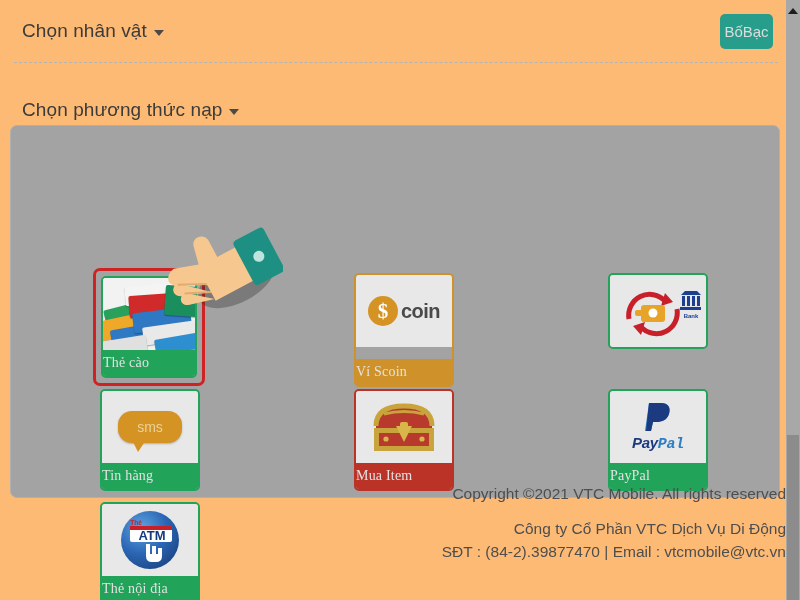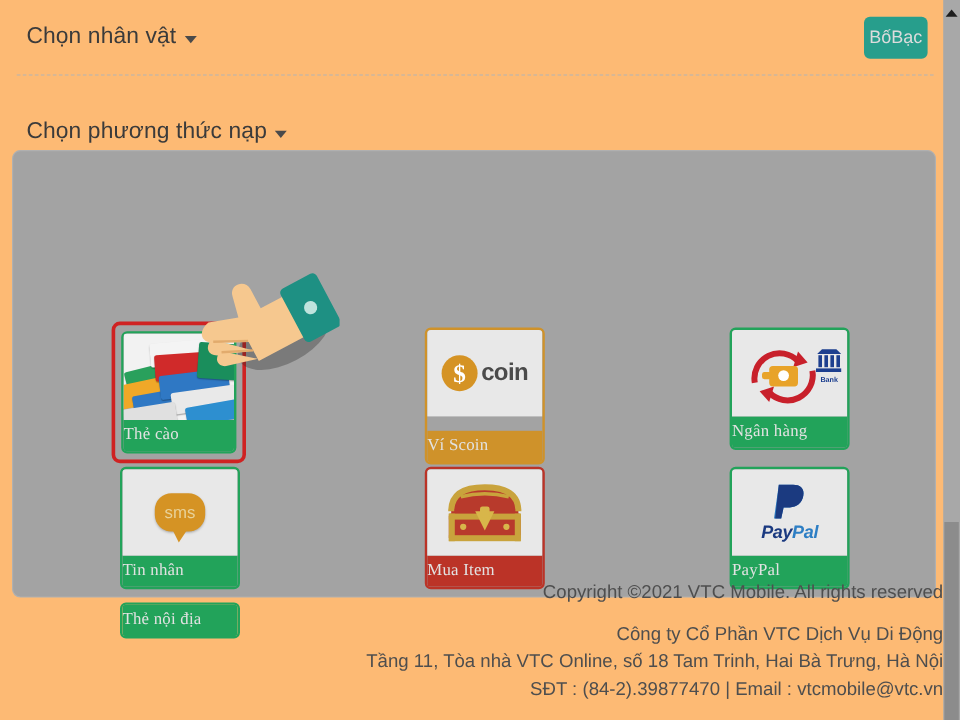--- a/index.html
+++ b/index.html
@@ -149,37 +149,37 @@
     width: 30px; height: 30px; border-radius: 50%;
     background: #d59324;
     display: flex; align-items: center; justify-content: center;
     color: #fff; font-size: 21px; font-weight: bold;
     font-family: "Liberation Serif", serif;
   }
   .scoin-text { font-size: 20px; font-weight: bold; color: #4a4a4a; letter-spacing: -.5px; }
 
   
   .sms-bubble {
-    width: 42px; height: 32px;
+    width: 64px; height: 32px;
     background: #d59324; border-radius: 14px;
     display: flex; align-items: center; justify-content: center;
     color: #e8d29a; font-size: 14px; position: relative;
     box-shadow: 0 1px 2px rgba(0,0,0,.25);
   }
   .sms-bubble::after {
     content: ""; position: absolute; bottom: -9px; left: 14px;
     border-left: 6px solid transparent;
     border-right: 8px solid transparent;
     border-top: 12px solid #d59324;
   }
 
   
   .pp-text { font-size: 15px; font-weight: bold; font-style: italic; color: #1b3a80; letter-spacing: -.3px; }
   .pp-text b { color: #1b3a80; }
-  .pp-text span { color: #2d7ec4; }
+  .pp-text span { color: #2d7ec4; font-family: Liberation Mono, monospace; }
 
   
   .atm-ball {
     width: 58px; height: 58px; border-radius: 50%;
     background: radial-gradient(circle at 35% 30%, #5fa3e0 0%, #2c67b5 45%, #13356e 100%);
     display: flex; align-items: center; justify-content: center;
     position: relative; overflow: hidden;
   }
 
   
@@ -309,30 +309,29 @@
                 <polygon points="70,12 82,12 86,16 66,16"></polygon>
                 <rect x="67" y="17" width="3" height="10"></rect>
                 <rect x="72" y="17" width="3" height="10"></rect>
                 <rect x="77" y="17" width="3" height="10"></rect>
                 <rect x="82" y="17" width="3" height="10"></rect>
                 <rect x="65" y="28" width="22" height="3"></rect>
               </g>
               <text x="76" y="39" font-size="6" font-family="Liberation Sans, sans-serif" font-weight="bold" fill="#1d3f8f" text-anchor="middle">Bank</text>
             </svg>
           </div>
-          <div class="tile-label">Ngân hàng</div>
         </div>
       </div>
 
       <div class="tile th-green" style="left:89px; top:263px;">
         <div class="tile-inner">
           <div class="tile-art">
             <div class="sms-bubble">sms</div>
           </div>
-          <div class="tile-label">Tin nhân</div>
+          <div class="tile-label">Tin hàng</div>
         </div>
       </div>
 
       <div class="tile th-red" style="left:343px; top:263px;border-radius:27px;">
         <div class="tile-inner">
           <div class="tile-art">
             <svg width="76" height="62" viewBox="0 0 76 62">
               <path d="M10 30 Q10 10 38 10 Q66 10 66 30 L66 34 L10 34 Z" fill="#b83a2c"></path>
               <path d="M10 30 Q10 10 38 10 Q66 10 66 30" fill="none" stroke="#c9a33c" stroke-width="5"></path>
               <rect x="8" y="32" width="60" height="22" rx="2" fill="#b83a2c"></rect>
@@ -361,20 +360,31 @@
               </svg>
               <div class="pp-text"><b>Pay</b><span>Pal</span></div>
             </div>
           </div>
           <div class="tile-label">PayPal</div>
         </div>
       </div>
 
       <div class="tile th-green" style="left:89px; top:376px;">
         <div class="tile-inner">
+          <div class="tile-art">
+            <div class="atm-ball">
+              <svg width="56" height="56" viewBox="0 0 56 56">
+                <rect x="8" y="14" width="42" height="16" rx="2" fill="#ffffff"></rect>
+                <rect x="8" y="14" width="42" height="4" fill="#c8202b"></rect>
+                <text x="30" y="28" font-size="13" font-weight="bold" font-family="Liberation Sans, sans-serif" fill="#14397a" text-anchor="middle">ATM</text>
+                <text x="14" y="13" font-size="6.5" font-weight="bold" font-family="Liberation Sans, sans-serif" fill="#c8202b" text-anchor="middle">Thẻ</text>
+                <path d="M24 32 L24 44 Q24 50 30 50 L34 50 Q40 50 40 44 L40 36 L36 36 L36 42 L34 42 L34 34 L30 34 L30 42 L28 42 L28 32 Z" fill="#ffffff"></path>
+              </svg>
+            </div>
+          </div>
           <div class="tile-label">Thẻ nội địa</div>
         </div>
       </div>
 
     </div>
   </div>
 
   <svg id="hand" viewBox="0 0 120 120">
     <g transform="rotate(-28 60 60)">
       <ellipse cx="68" cy="74" rx="42" ry="22" fill="rgba(40,40,40,0.33)"></ellipse>
@@ -388,21 +398,20 @@
       <rect x="82" y="38" width="34" height="50" rx="4" fill="#1e9083"></rect>
       <circle cx="99" cy="63" r="5.5" fill="#bfe3dd"></circle>
     </g>
   </svg>
 
   <div id="footer">
     <div class="clipped">&nbsp;</div>
     <div>Copyright ©2021 VTC Mobile. All rights reserved</div>
     <div style="height:12px;"></div>
     <div>Công ty Cổ Phần VTC Dịch Vụ Di Động</div>
-    <div>Tầng 11, Tòa nhà VTC Online, số 18 Tam Trinh, Hai Bà Trưng, Hà Nội</div>
     <div>SĐT : (84-2).39877470 | Email : vtcmobile@vtc.vn</div>
   </div>
 
   <div id="scrollbar">
     <div id="sb-up"></div>
     <div id="sb-thumb"></div>
   </div>
 
 </div>
 

